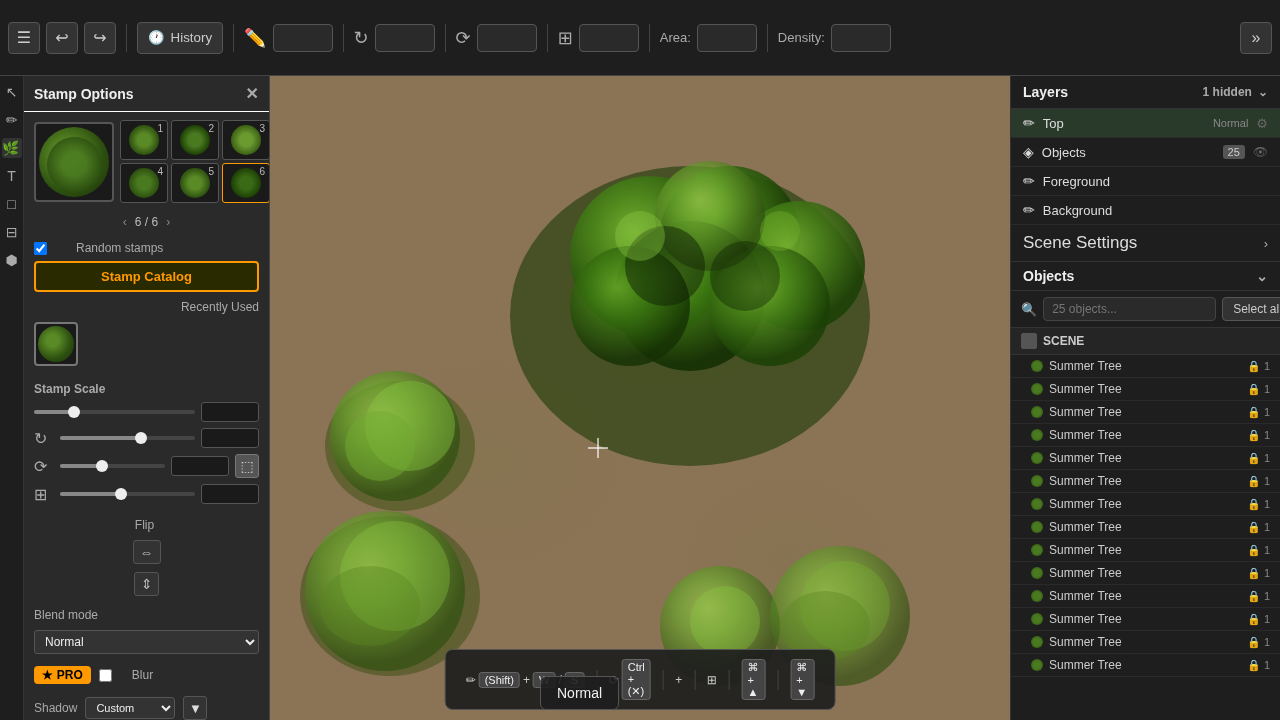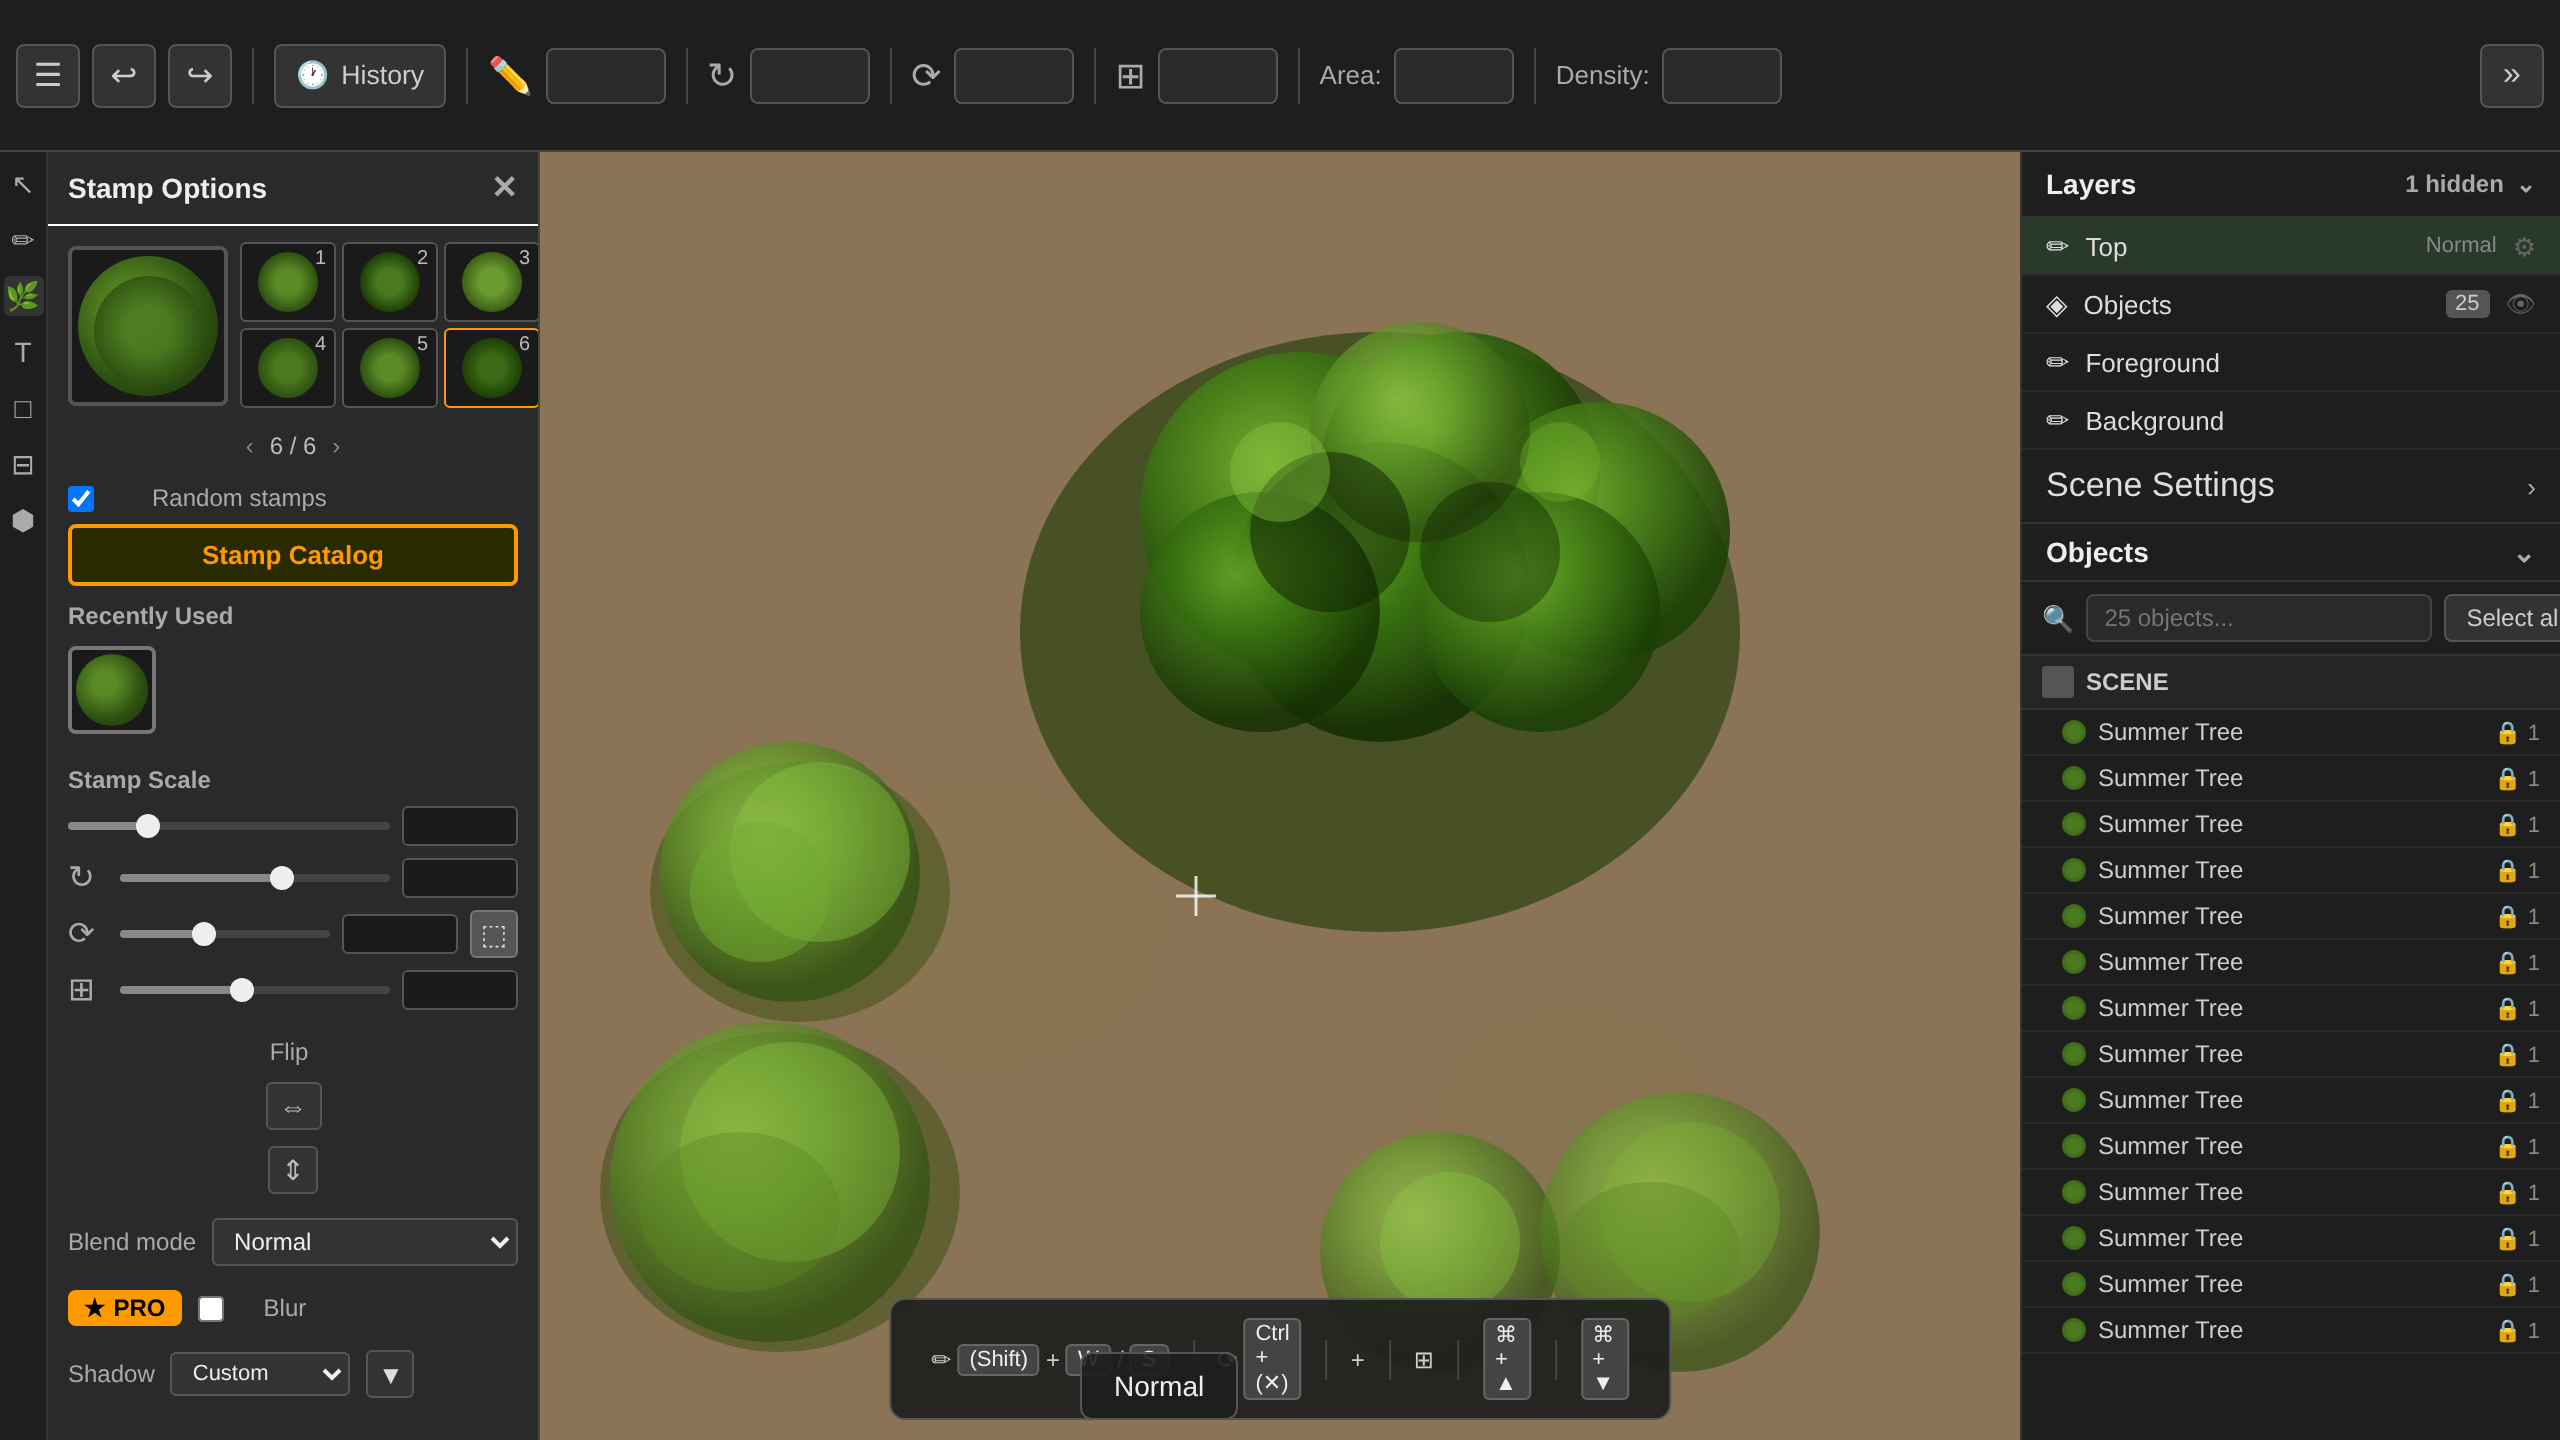--- a/index.html
+++ b/index.html
@@ -121,21 +121,21 @@
     }
     .stamp-nav-btn { cursor: pointer; color: #888; }
 
     .open-catalog-btn {
       background: #2a2a00; border: 2px solid #f90;
       border-radius: 4px; color: #f90; font-weight: bold;
       padding: 6px 14px; cursor: pointer; margin: 0 10px; width: calc(100% - 20px);
       font-size: 13px;
     }
 
-    .section-label { color: #aaa; font-size: 12px; padding: 8px 10px 4px; font-weight: bold; }
+    .section-label { color: #aaa; font-size: 12px; padding: 8px 10px 4px; font-weight: normal; text-align: right; }
 
     .recently-used-grid {
       display: flex; gap: 6px; padding: 4px 10px 10px;
     }
     .recently-used-thumb {
       width: 44px; height: 44px;
       background: #1a1a1a; border: 2px solid #777; border-radius: 4px;
       cursor: pointer; display: flex; align-items: center; justify-content: center;
     }
 
@@ -167,21 +167,21 @@
       display: flex; align-items: center; gap: 8px; padding: 4px 10px 8px; flex-direction: column;
     }
     .flip-label { color: #aaa; font-size: 12px; margin-right: 4px; }
     .flip-btn {
       background: #333; border: 1px solid #555; border-radius: 3px;
       color: #bbb; padding: 3px 6px; cursor: pointer; font-size: 14px;
     }
 
     
     .blend-row {
-      display: flex; align-items: center; gap: 8px; padding: 4px 10px 8px;
+      display: flex; gap: 8px; padding: 4px 10px 8px; flex-direction: column;
     }
     .blend-label { color: #aaa; font-size: 12px; }
     .blend-select {
       flex: 1; background: #333; border: 1px solid #555; border-radius: 3px;
       color: #eee; padding: 3px 6px; font-size: 12px;
     }
 
     
     .pro-row {
       display: flex; align-items: center; gap: 8px; padding: 4px 10px 8px;

